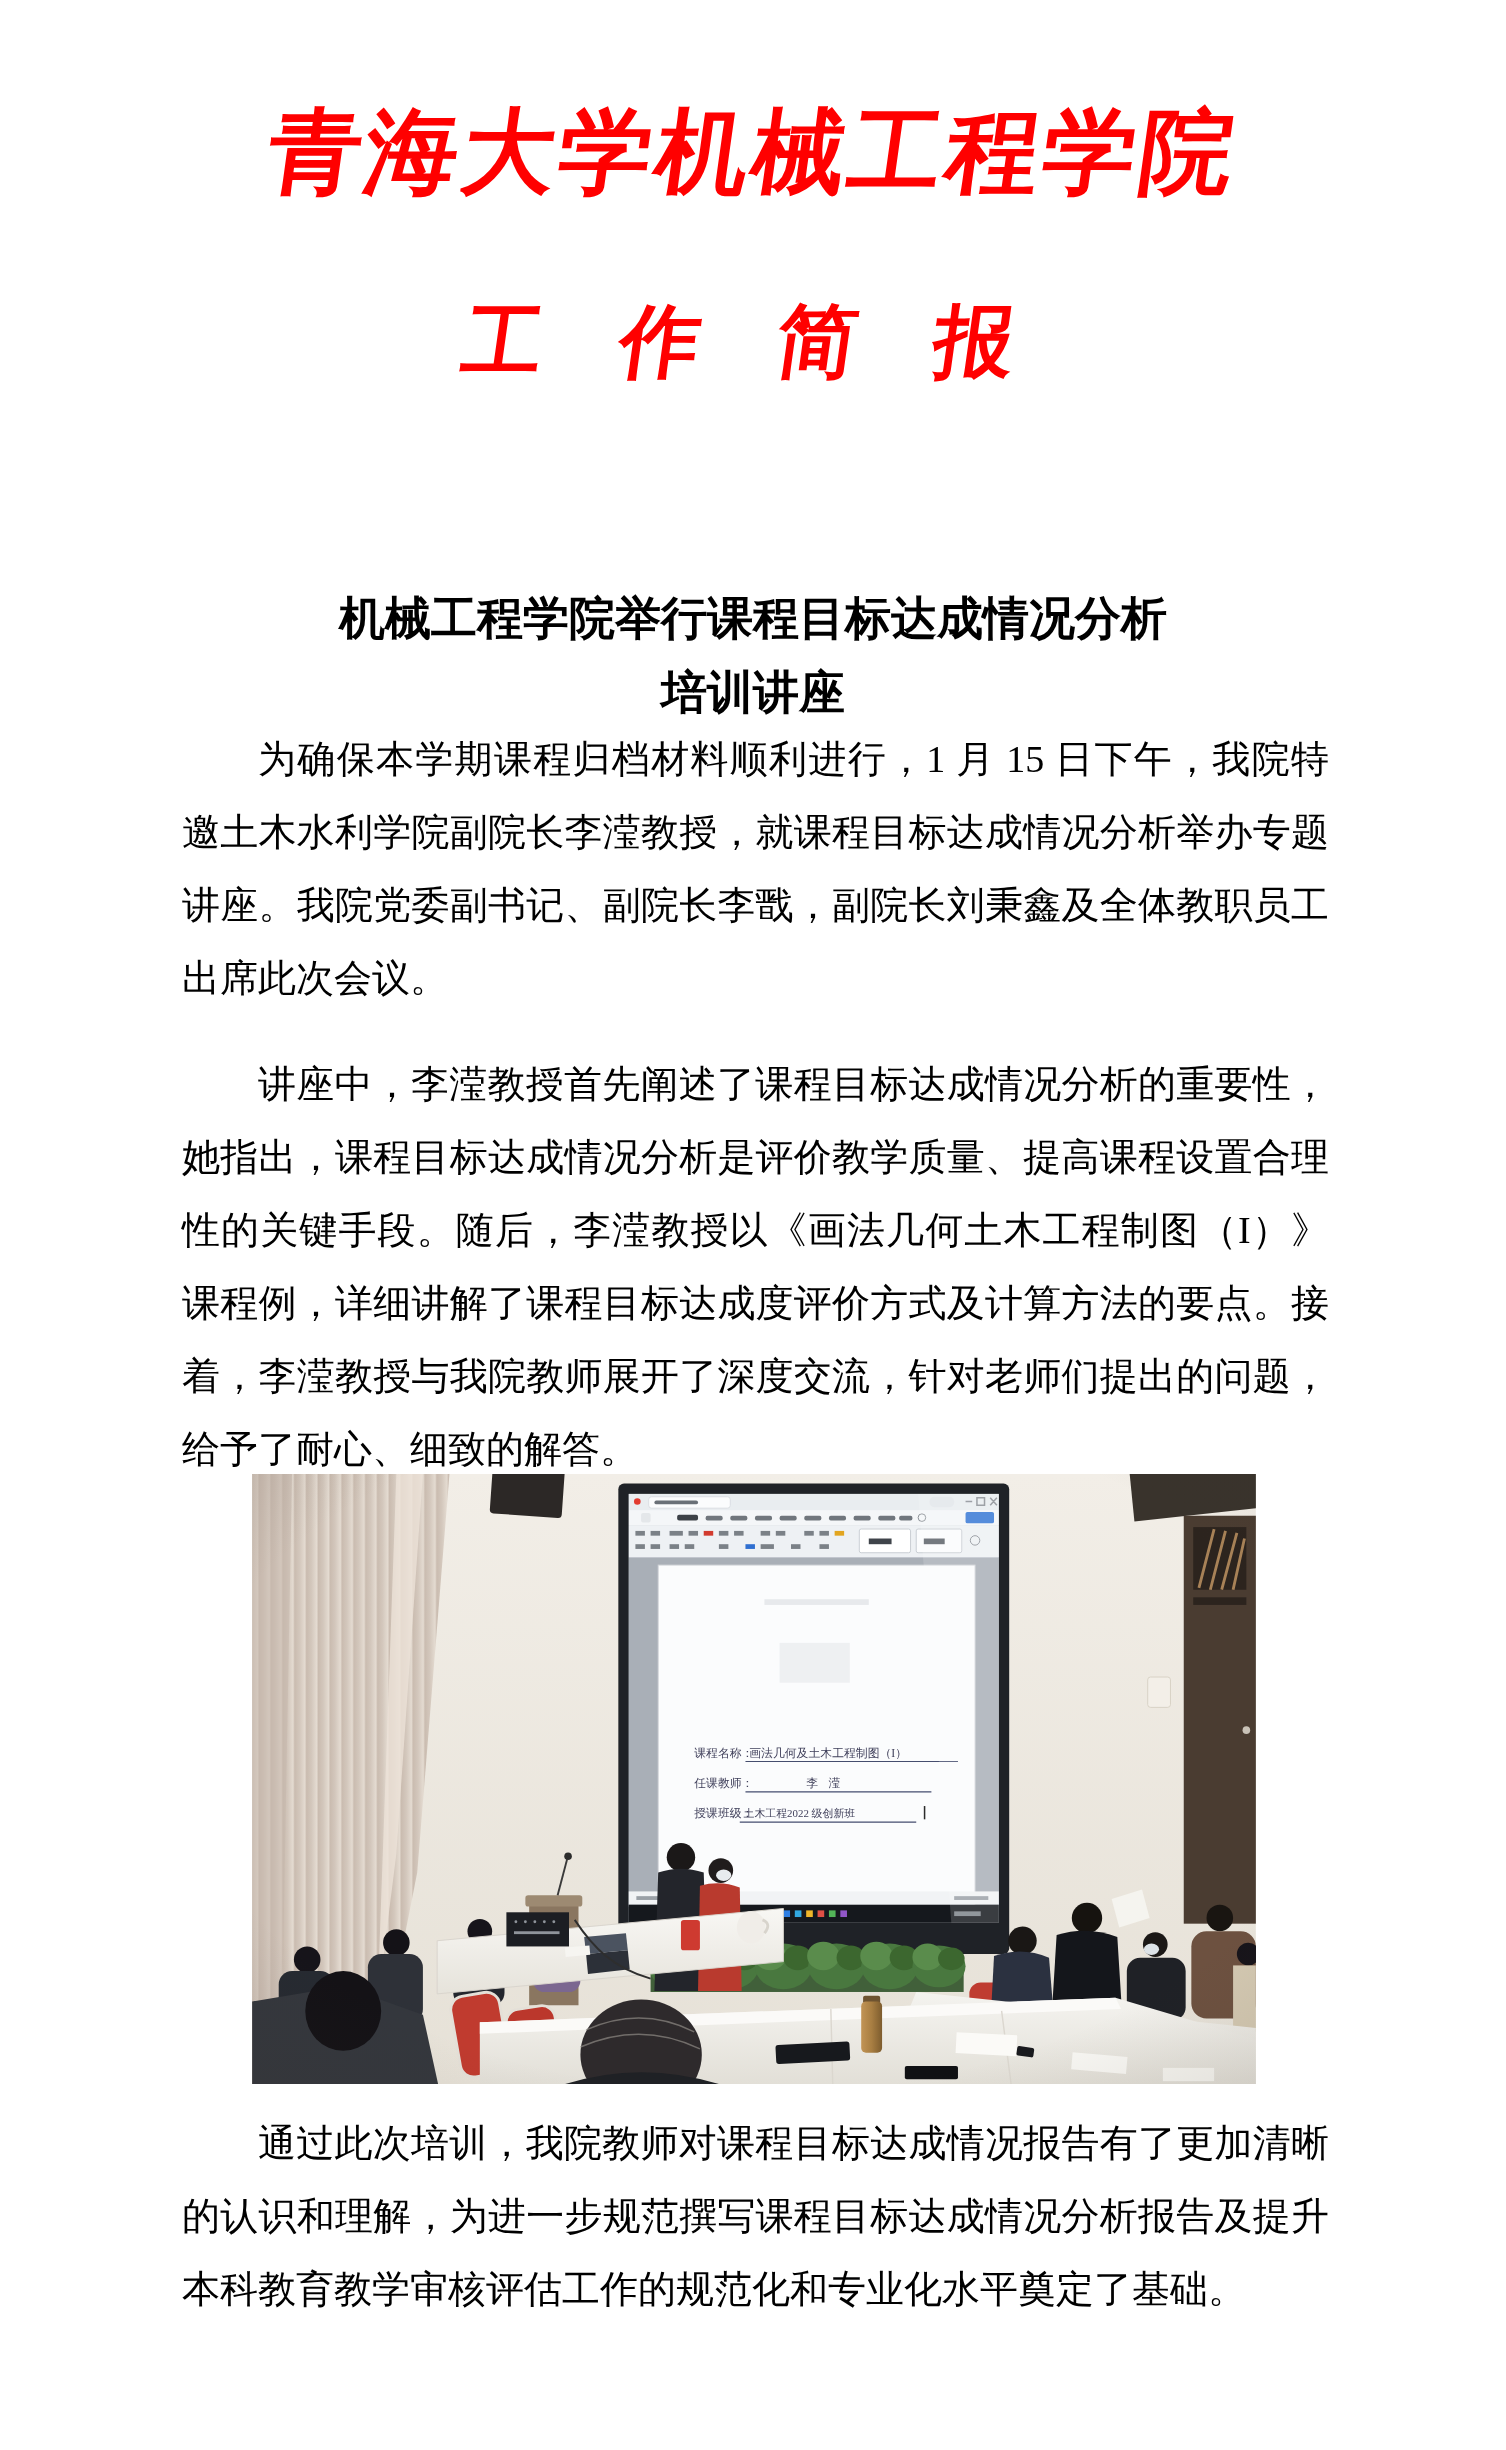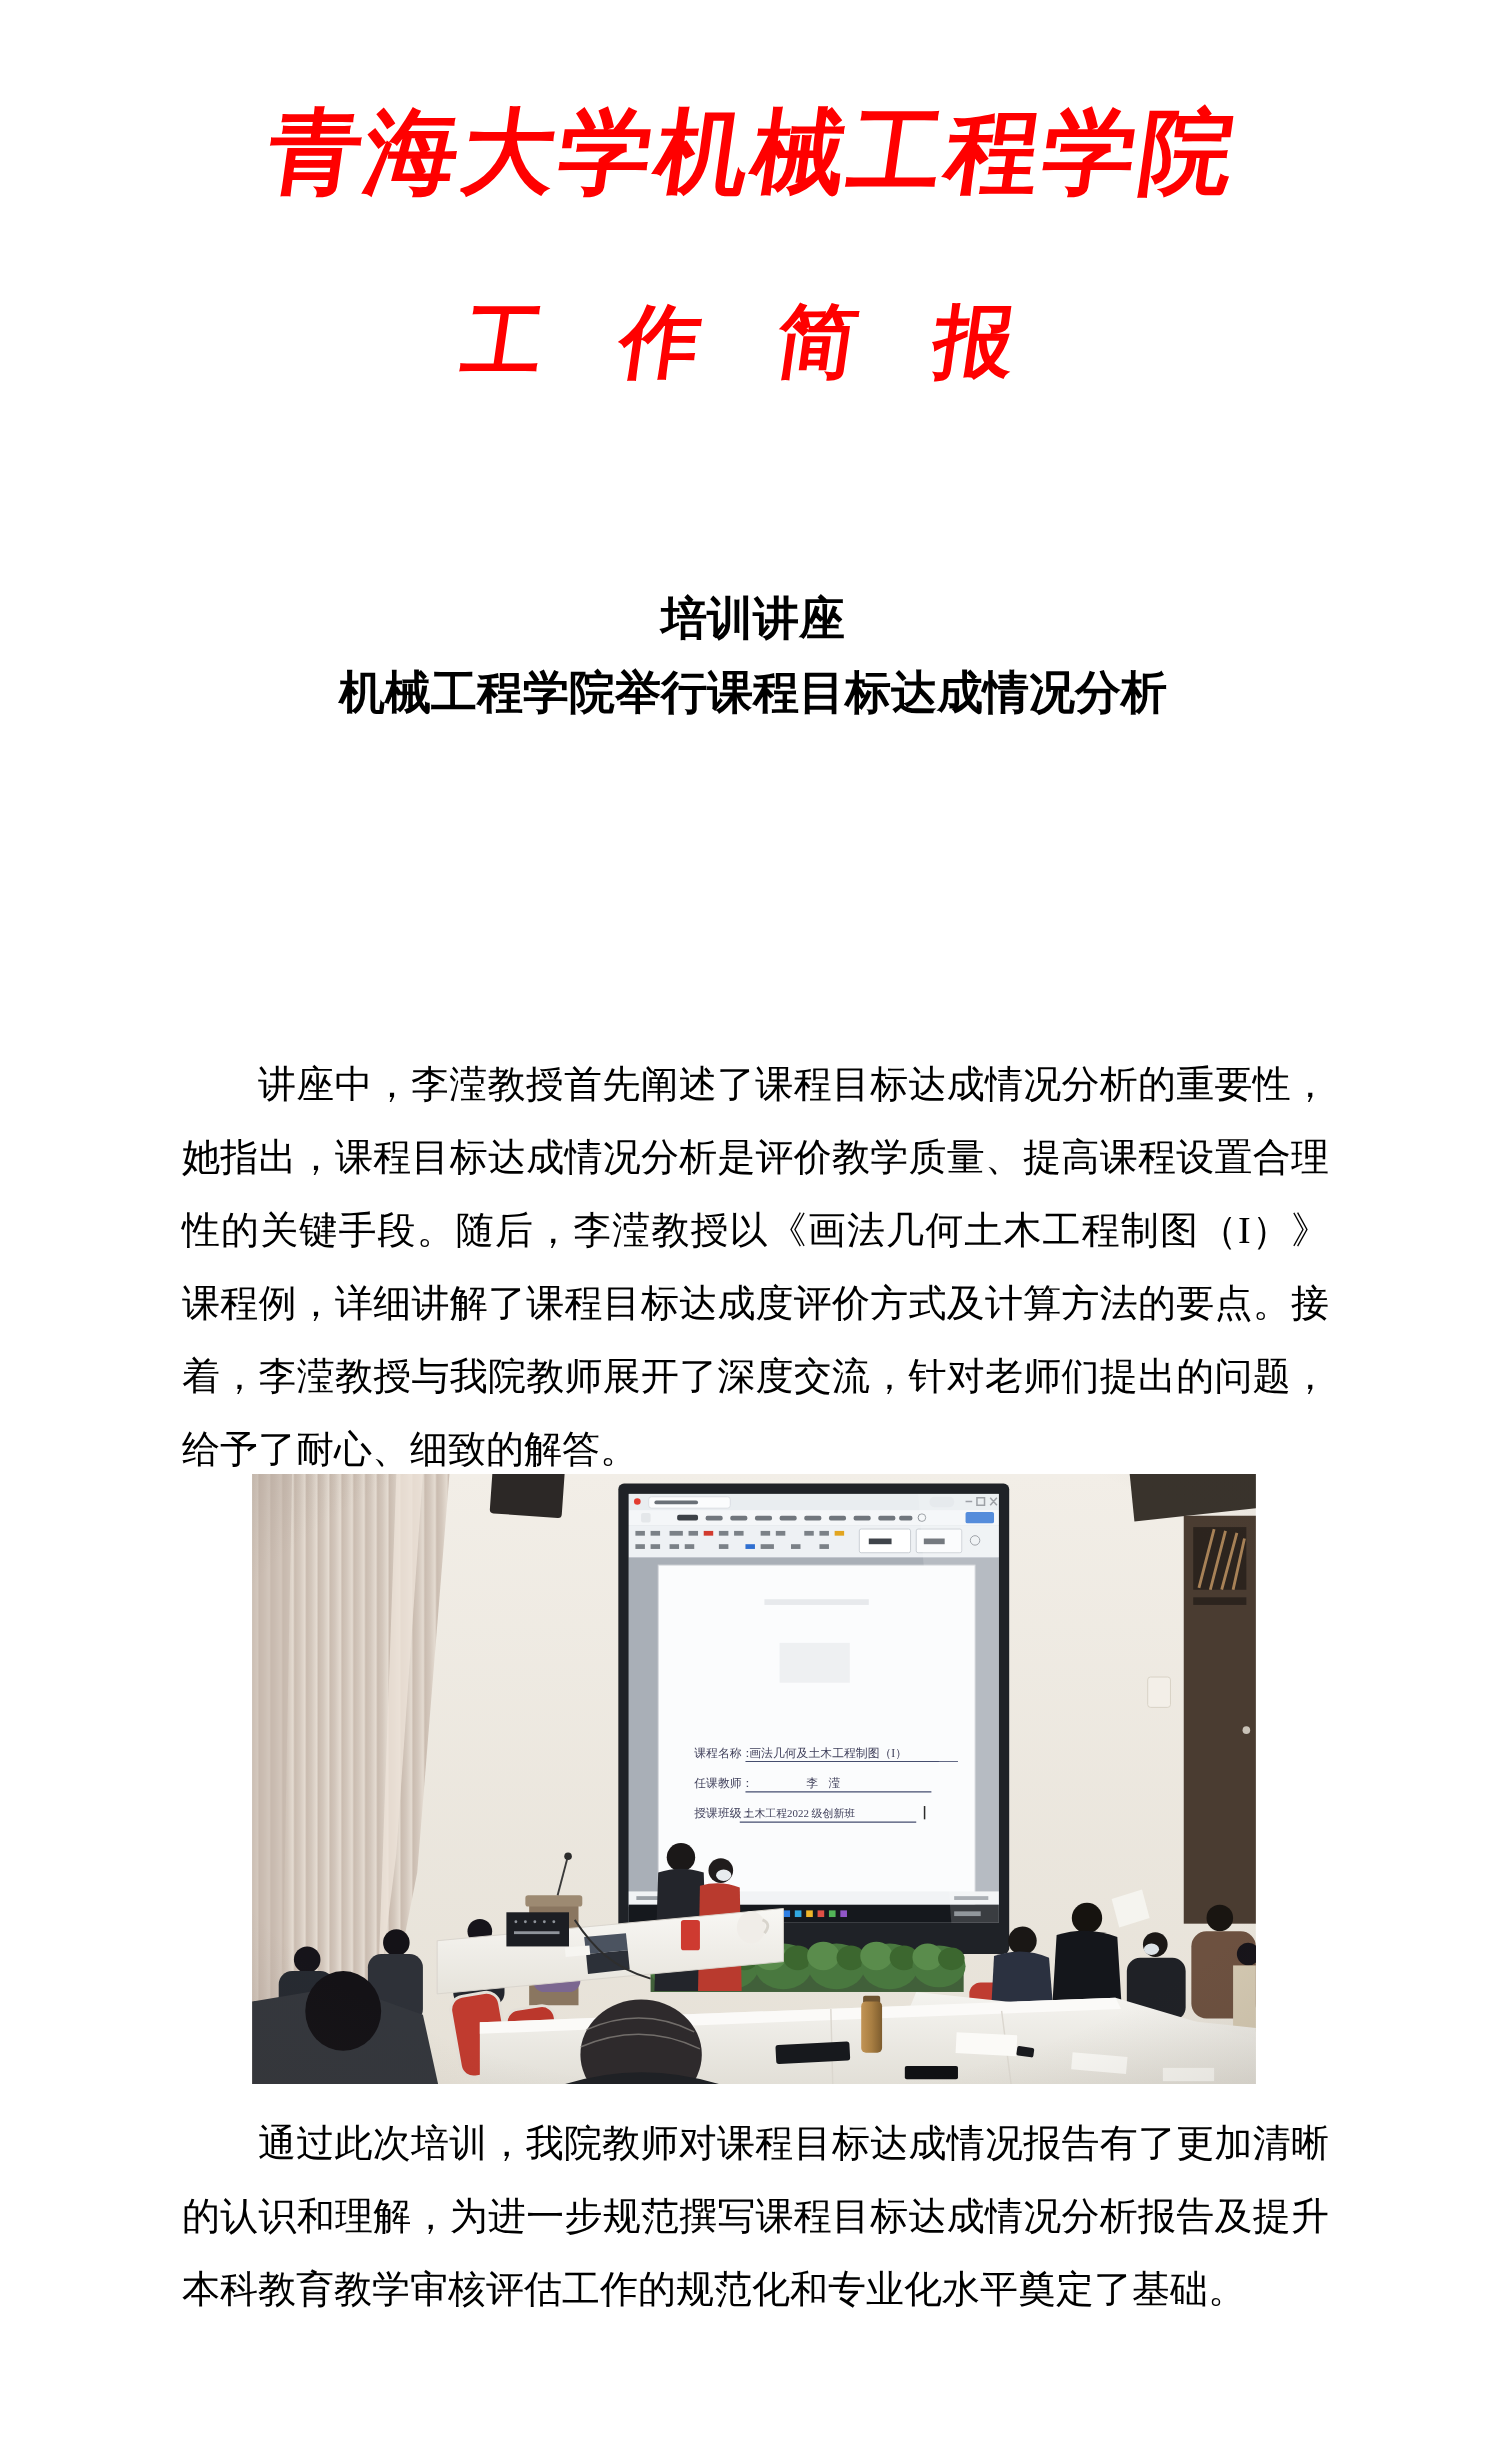--- a/index.html
+++ b/index.html
@@ -54,24 +54,25 @@
 </head>
 <body>
 
 <div class="page">
 
   <div class="masthead-line1">青海大学机械工程学院</div>
   <div class="masthead-line2">工 作 简 报</div>
 
 
   <div class="headline">
+    <div>机械工程学院举行课程目标达成情况分析</div>
     <div>培训讲座</div>
-    <div>机械工程学院举行课程目标达成情况分析</div>
   </div>
 
+  <div class="body-par p1">为确保本学期课程归档材料顺利进行，1 月 15 日下午，我院特邀土木水利学院副院长李滢教授，就课程目标达成情况分析举办专题讲座。我院党委副书记、副院长李戬，副院长刘秉鑫及全体教职员工出席此次会议。</div>
   <div class="body-par p2">讲座中，李滢教授首先阐述了课程目标达成情况分析的重要性，她指出，课程目标达成情况分析是评价教学质量、提高课程设置合理性的关键手段。随后，李滢教授以《画法几何土木工程制图（I）》课程例，详细讲解了课程目标达成度评价方式及计算方法的要点。接着，李滢教授与我院教师展开了深度交流，针对老师们提出的问题，给予了耐心、细致的解答。</div>
 
   <div class="photo">
     <svg viewBox="0 0 1058 643" width="1004" height="610" xmlns="http://www.w3.org/2000/svg">
       <defs>
         <linearGradient id="gWall" x1="0" y1="0" x2="0" y2="1">
           <stop offset="0" stop-color="#f2eee7"></stop>
             <stop offset="1" stop-color="#e6e1d7"></stop>
         </linearGradient>
         <linearGradient id="gPleats" x1="0" y1="0" x2="0.06" y2="0" spreadMethod="repeat">

